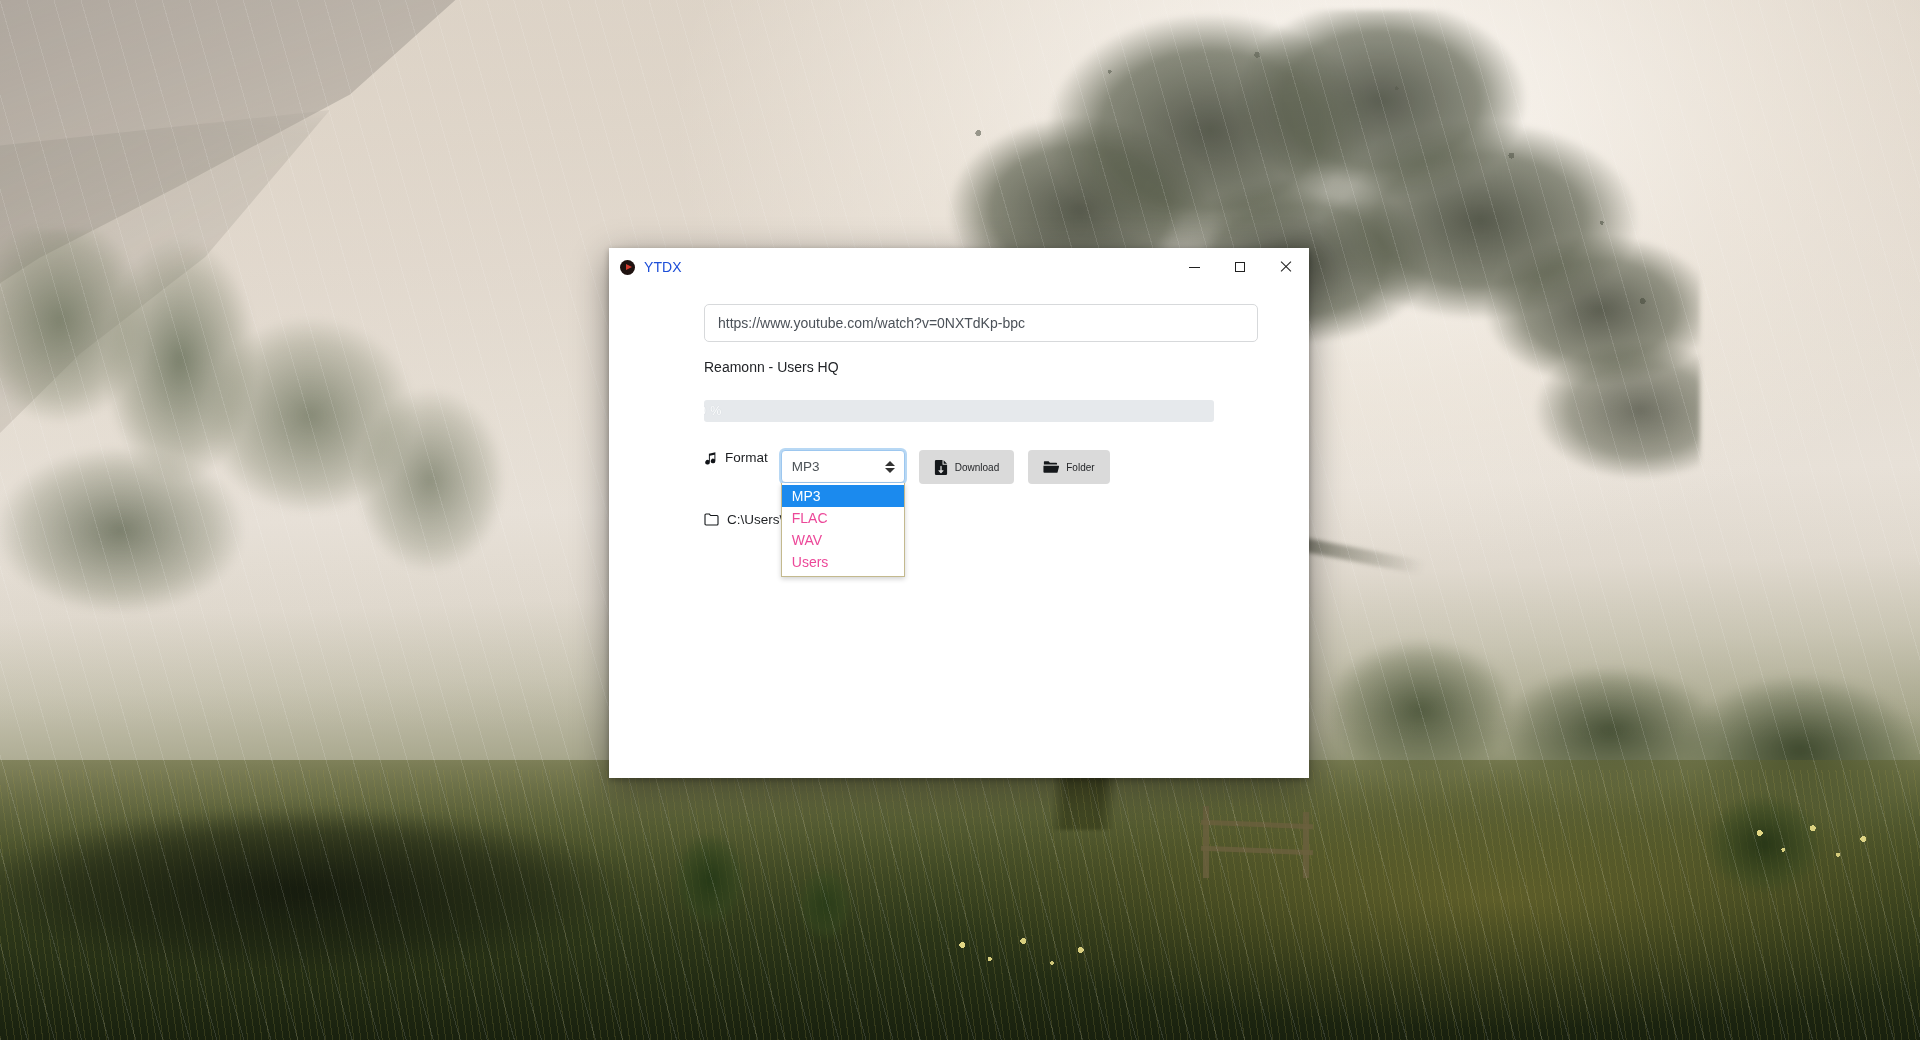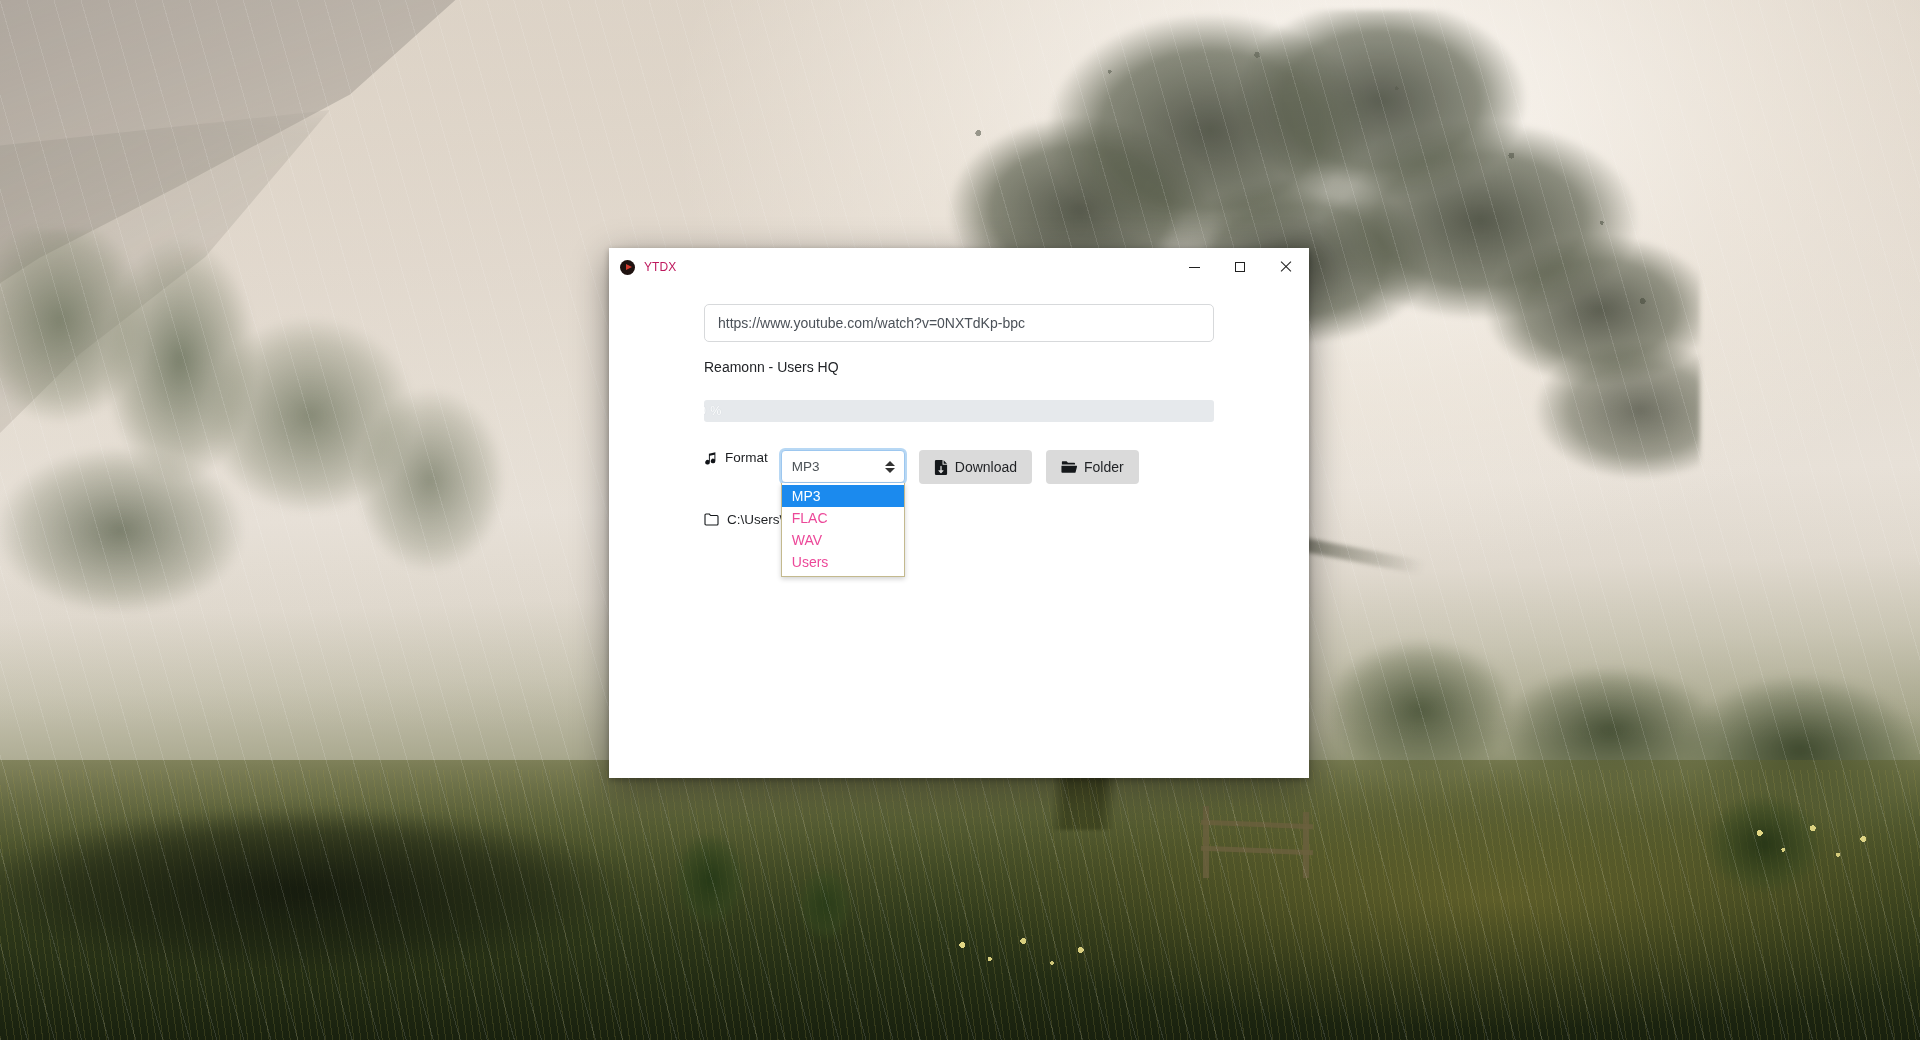--- a/index.html
+++ b/index.html
@@ -251,22 +251,22 @@
   }
   .title-logo .tri {
     width: 0; height: 0;
     border-left: 6px solid #d23a2e;
     border-top: 3.5px solid transparent;
     border-bottom: 3.5px solid transparent;
     margin-left: 2px;
   }
   .title-text {
     margin-left: 9px;
-    font-size: 12px;
-    color: #be185d;
+    font-size: 14px;
+    color: #1d4ed8;
     letter-spacing: 0.1px;
   }
   .win-controls {
     margin-left: auto;
     display: flex;
     height: 38px;
   }
   .win-btn {
     width: 46px; height: 38px;
     display: flex; align-items: center; justify-content: center;
@@ -285,21 +285,21 @@
   .window-body {
     flex: 1 1 auto;
     position: relative;
     padding: 0;
   }
 
   
   .url-row {
     position: absolute;
     left: 95px; top: 18px;
-    width: 510px;
+    width: 554px;
   }
   .url-input {
     width: 100%;
     height: 38px;
     border: 1px solid #d7d9db;
     border-radius: 5px;
     background: #fff;
     font-family: "Liberation Sans", sans-serif;
     font-size: 14px;
     color: #4b5158;
@@ -410,21 +410,21 @@
   .btn {
     height: 34px;
     display: flex; align-items: center; justify-content: center;
     gap: 7px;
     padding: 0 15px;
     border: none;
     border-radius: 4px;
     background: #dadada;
     color: #1f2124;
     font-family: "Liberation Sans", sans-serif;
-    font-size: 14px;
+    font-size: 10px;
     cursor: pointer;
     margin-left: 14px;
   }
   .btn .bicon { display: inline-flex; }
 
   
   .path-row {
     position: absolute;
     left: 95px; top: 226px;
     display: flex;

